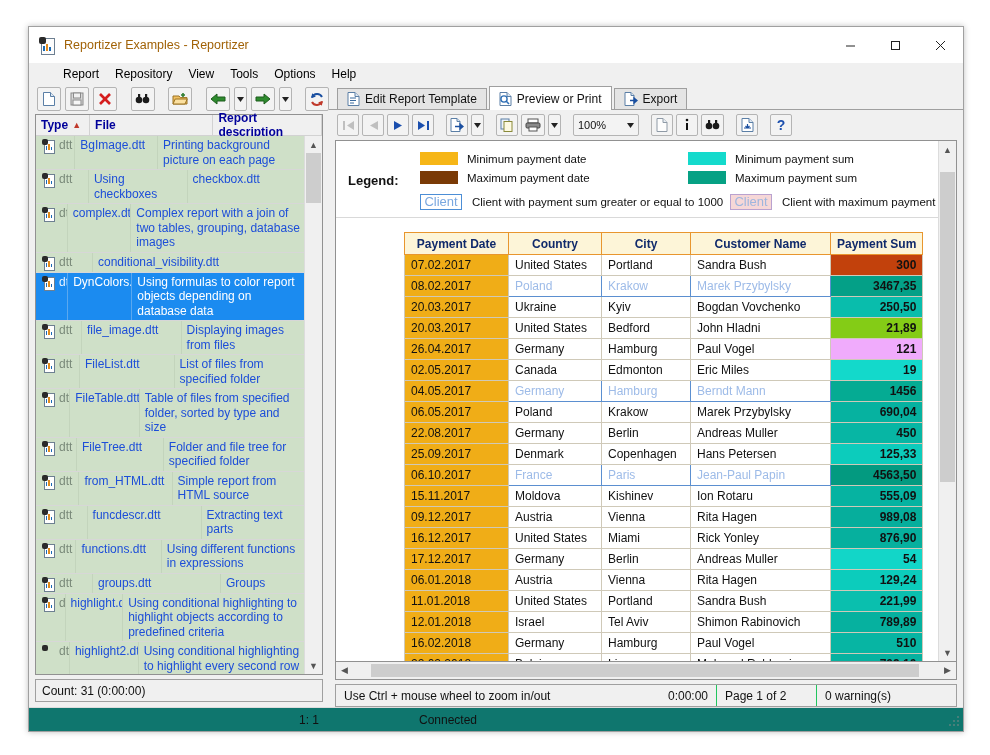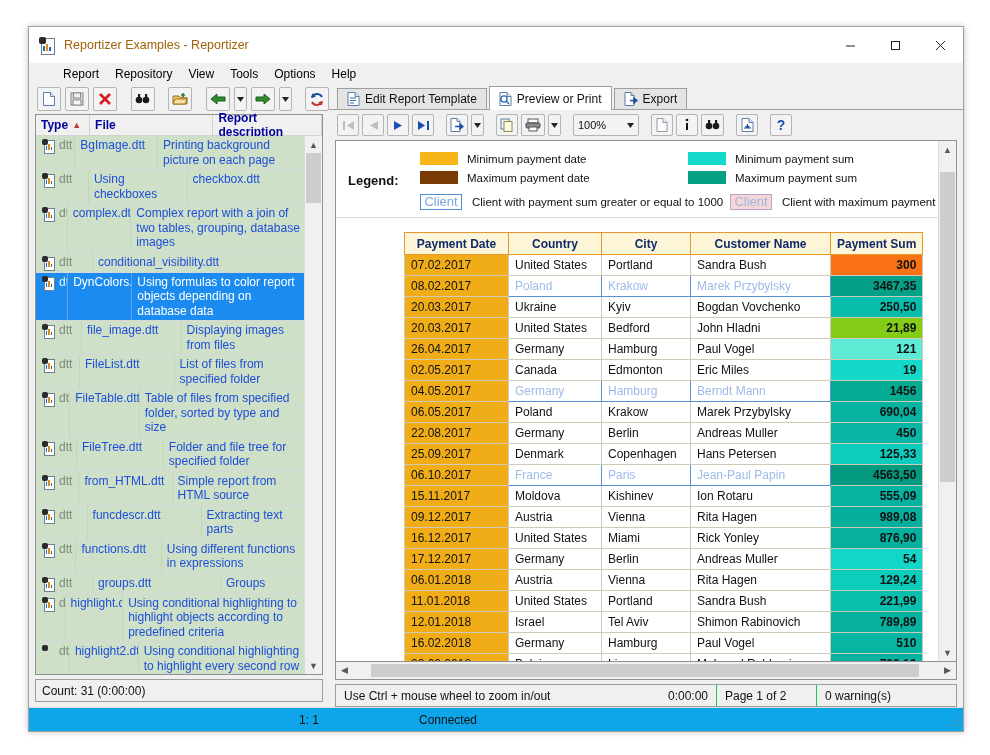--- a/index.html
+++ b/index.html
@@ -116,21 +116,21 @@
   
   #prev-vsb{width:17px;background:#f0f0f0;border-left:1px solid #dcdcdc;display:flex;flex-direction:column;flex:0 0 auto;}
   #hsbwrap{height:17px;margin:0 6px;border:1px solid #919191;border-top:none;background:#f0f0f0;display:flex;align-items:center;flex:0 0 auto;}
   .hsb-arr{width:17px;text-align:center;color:#555;font-size:9px;line-height:15px;flex:0 0 auto;}
   .hsb-track{flex:1 1 auto;height:15px;position:relative;}
   .hsb-thumb{position:absolute;top:1px;bottom:1px;background:#cdcdcd;}
   #prev-status{height:21px;margin:4px 6px 0 6px;border:1px solid #9f9f9f;background:#f0f0f0;display:flex;align-items:center;flex:0 0 auto;}
   #prev-status .seg{font-size:12px;color:#111;padding:0 8px;display:flex;align-items:center;height:100%;box-sizing:border-box;}
   #prev-status .b{border-left:1px solid #22c55e;}
   
-  #winstatus{height:23px;background:#0ea5e9;border-top:1px solid #dcdcdc;display:flex;align-items:center;flex:0 0 auto;}
+  #winstatus{height:23px;background:#0f766e;border-top:1px solid #dcdcdc;display:flex;align-items:center;flex:0 0 auto;}
   #winstatus .seg{font-size:12px;color:#111;height:100%;display:flex;align-items:center;padding:0 10px;box-sizing:border-box;}
   .grip{margin-left:auto;width:14px;height:14px;margin-right:3px;opacity:.45;}
 </style>
 </head>
 <body>
 
 <div id="window">
 
   <div id="titlebar">
     <div id="app-icon">
@@ -655,21 +655,21 @@
                   <th style="width:140px;">Customer Name</th>
                   <th style="width:89px;">Payment Sum</th>
                 </tr>
               </thead>
               <tbody id="rpt-body">
                   <tr>
                     <td class="c-date">07.02.2017</td>
                     <td class="c-country">United States</td>
                     <td class="c-city">Portland</td>
                     <td class="c-name">Sandra Bush</td>
-                    <td class="c-sum" style="background:#f97316;">300</td>
+                    <td class="c-sum" style="background:#c2410c;">300</td>
                   </tr>
                   <tr class="hl">
                     <td class="c-date">08.02.2017</td>
                     <td class="c-country">Poland</td>
                     <td class="c-city">Krakow</td>
                     <td class="c-name">Marek Przybylsky</td>
                     <td class="c-sum" style="background:#04a087;">3467,35</td>
                   </tr>
                   <tr>
                     <td class="c-date">20.03.2017</td>
@@ -683,21 +683,21 @@
                     <td class="c-country">United States</td>
                     <td class="c-city">Bedford</td>
                     <td class="c-name">John Hladni</td>
                     <td class="c-sum" style="background:#84cc16;">21,89</td>
                   </tr>
                   <tr>
                     <td class="c-date">26.04.2017</td>
                     <td class="c-country">Germany</td>
                     <td class="c-city">Hamburg</td>
                     <td class="c-name">Paul Vogel</td>
-                    <td class="c-sum" style="background:#5eead4;">121</td>
+                    <td class="c-sum" style="background:#f0abfc;">121</td>
                   </tr>
                   <tr>
                     <td class="c-date">02.05.2017</td>
                     <td class="c-country">Canada</td>
                     <td class="c-city">Edmonton</td>
                     <td class="c-name">Eric Miles</td>
                     <td class="c-sum" style="background:#13d9cb;">19</td>
                   </tr>
                   <tr class="hl">
                     <td class="c-date">04.05.2017</td>

